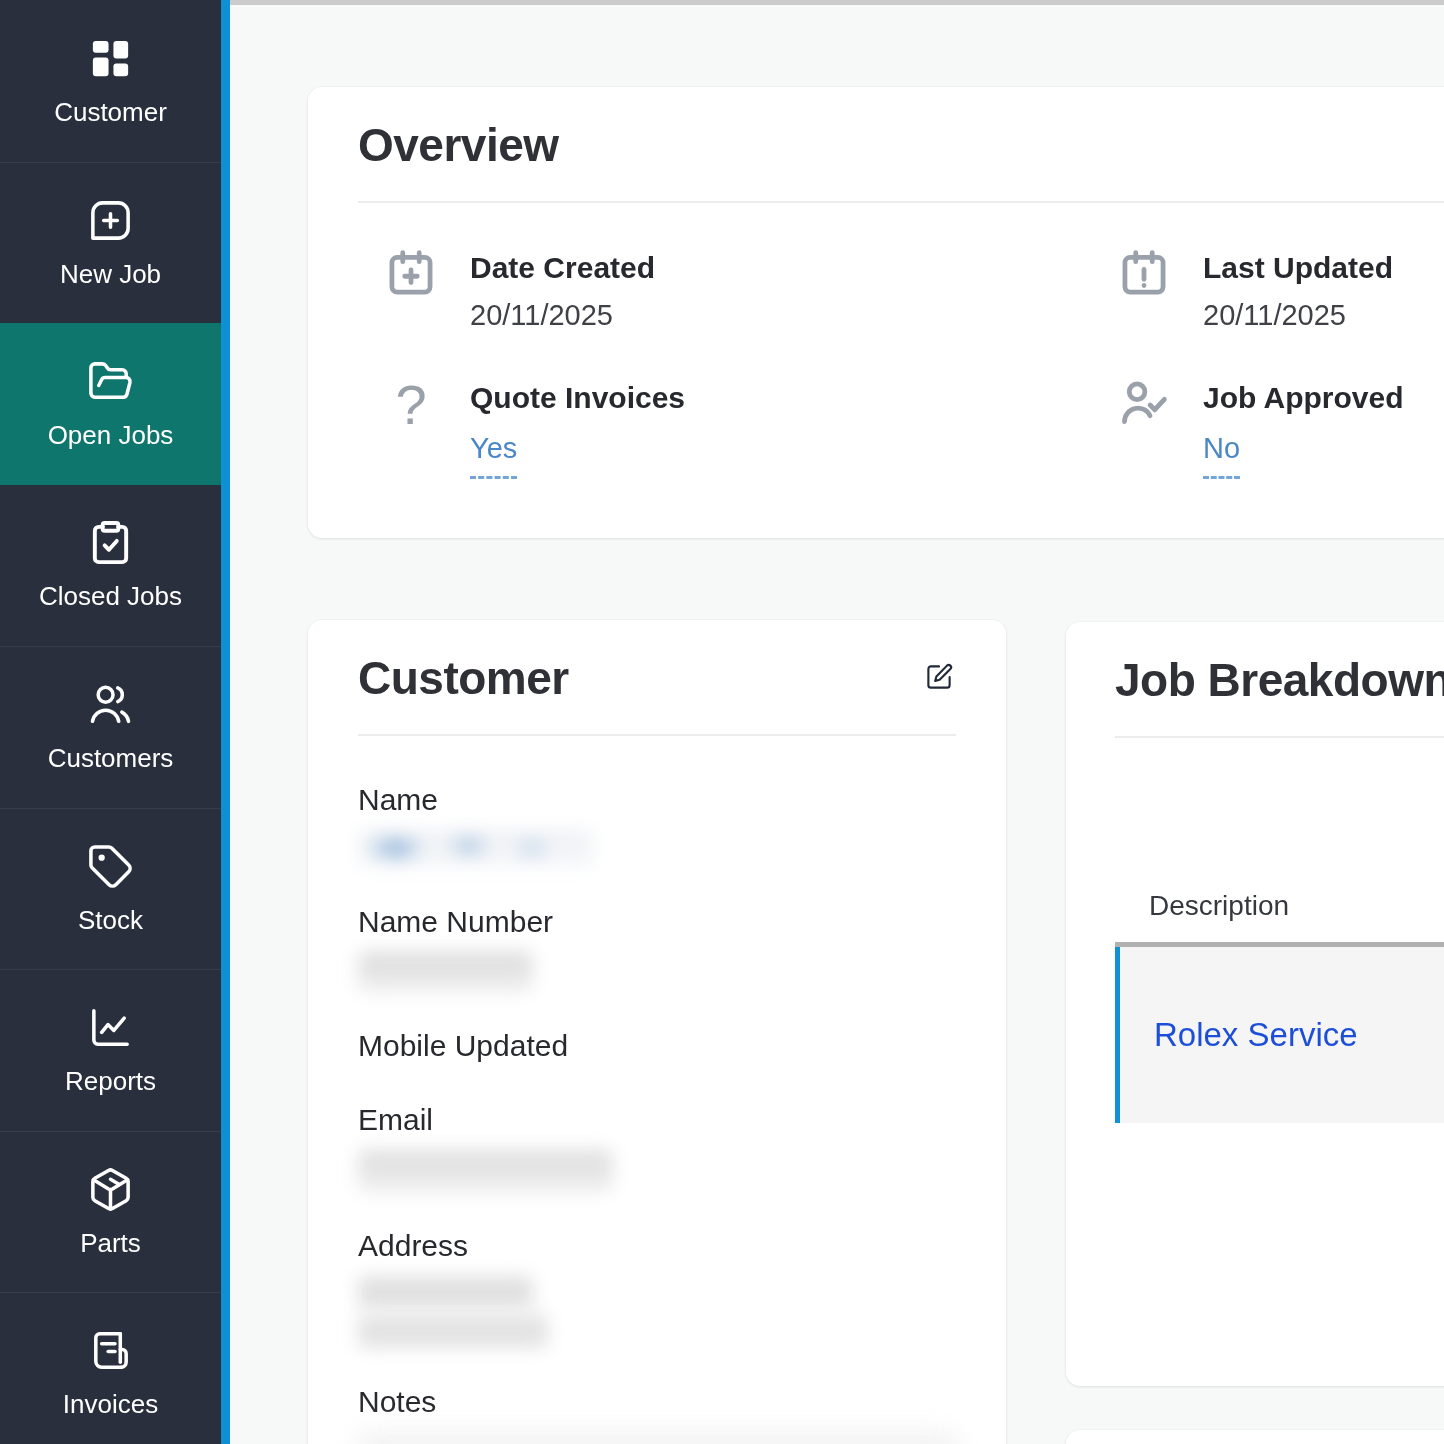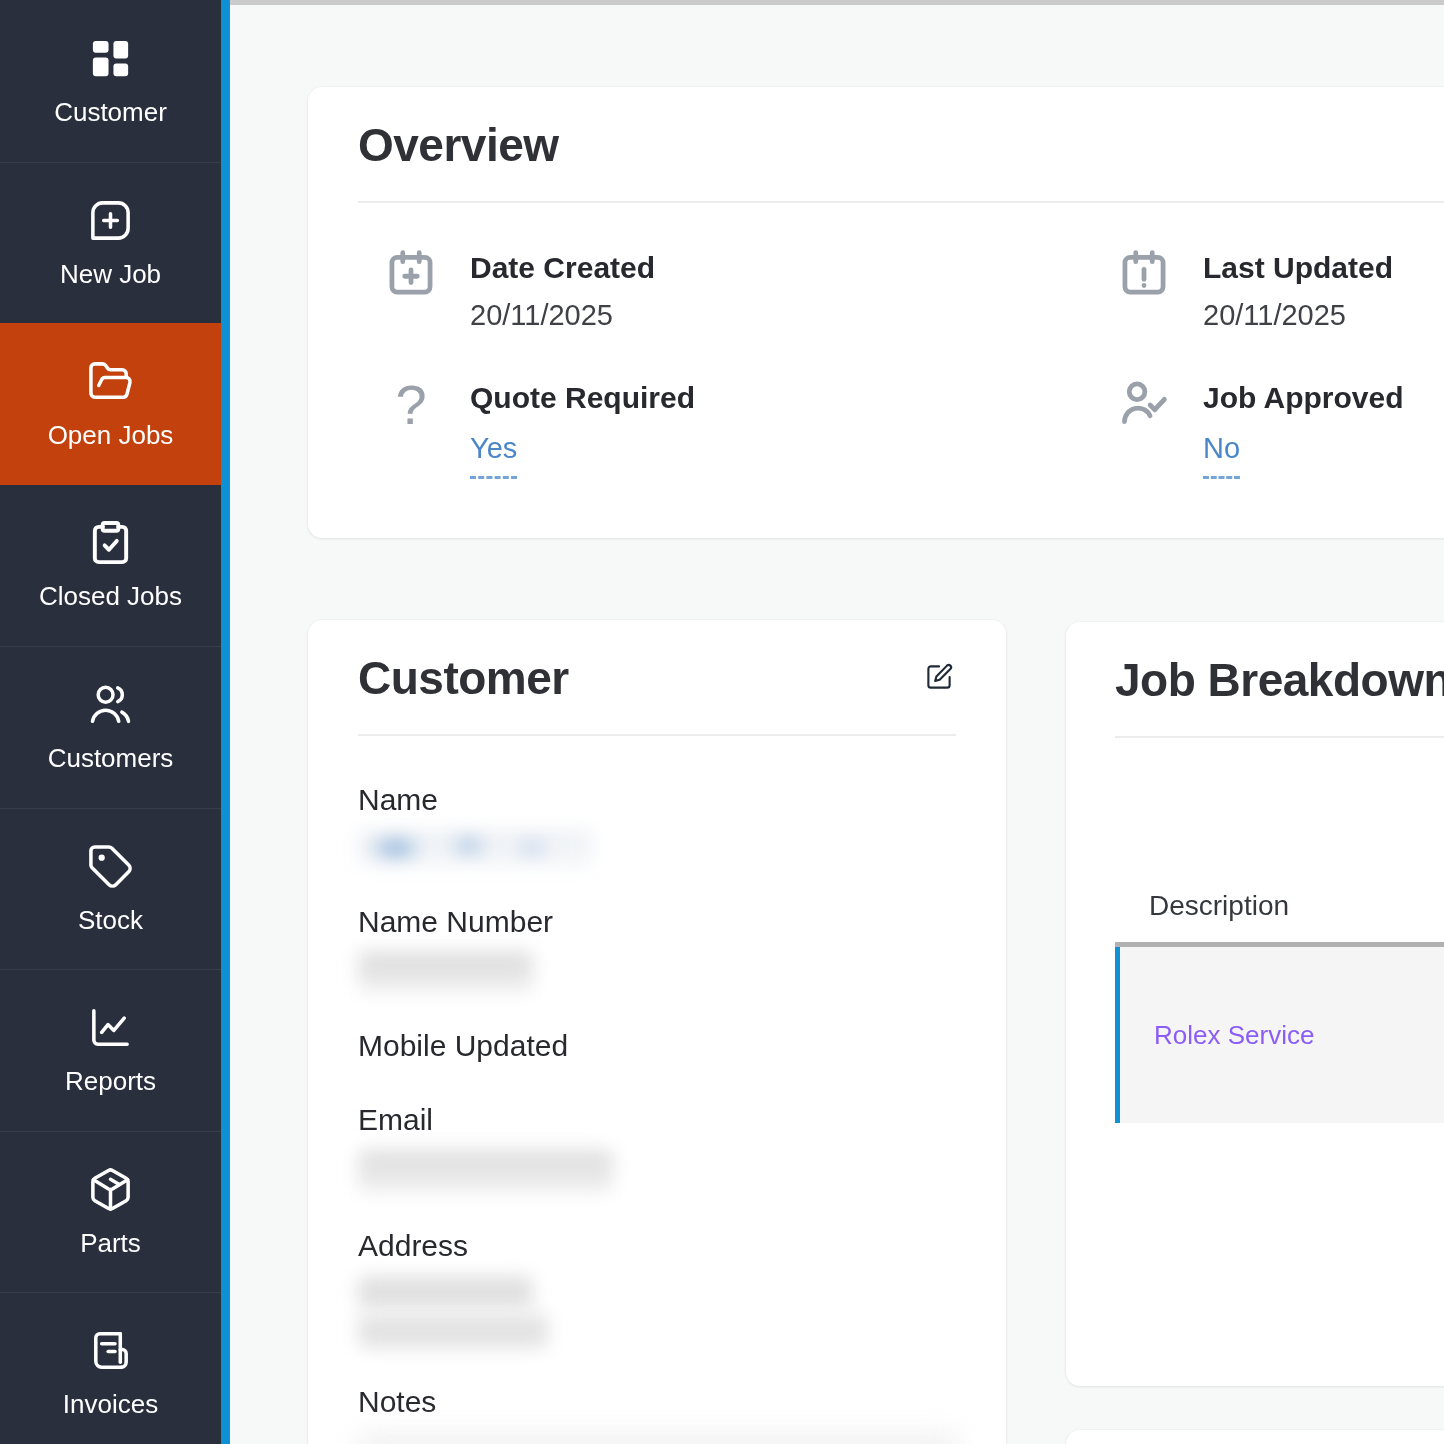--- a/index.html
+++ b/index.html
@@ -8,21 +8,21 @@
   .app { position:relative; width:1444px; height:1444px; overflow:hidden; }
 
   
   .sidebar { position:absolute; left:0; top:0; width:230px; height:1444px; background:#292f3d; }
   .accent-bar { position:absolute; right:0; top:0; width:9px; height:1444px; background:#0d90d4; }
   .nav { position:absolute; left:0; top:0; width:221px; }
   .nav-item { height:161.5px; display:flex; flex-direction:column; align-items:center;
               justify-content:center; gap:15px; color:#fff; cursor:pointer; }
   .nav-item .nav-label { font-size:26px; line-height:30px; color:#fff; }
   .nav-item + .nav-item { border-top:1px solid rgba(255,255,255,.07); }
-  .nav-item.active { background:#c2410c; border-top:none; }
+  .nav-item.active { background:#0f766e; border-top:none; }
   .nav-item.after-active { border-top:none; }
   .nav-icon { width:47px; height:47px; display:block; }
   .nav-icon svg { width:47px; height:47px; stroke:#fff; fill:none; stroke-width:1.8;
                   stroke-linecap:round; stroke-linejoin:round; }
   .nav-icon.filled svg { fill:#fff; stroke:none; }
 
   
   .main { position:absolute; left:230px; top:0; width:1214px; height:1444px; background:#f7f8f8; }
   .top-strip { position:absolute; left:0; top:0; width:1214px; height:5px; background:#cbcbcb; }
 
@@ -71,21 +71,21 @@
 
   
   .card-job { left:836px; top:622px; width:560px; height:764px; padding:30px 0 0 49px; overflow:hidden; }
   .card-job .card-head { padding:0; }
   .card-job .divider { margin-top:28px; }
   .jb-spacer { height:150px; }
   .jb-col-header { font-size:28px; line-height:36px; color:#35393f; padding-left:34px; }
   .jb-table { margin-top:18px; border-top:5px solid #b1b1b1; }
   .jb-row { height:176px; background:#f5f5f6; border-left:5px solid #1191d4;
             display:flex; align-items:center; padding-left:34px; cursor:pointer; }
-  .jb-cell { font-size:26px; line-height:38px; color:#8b5cf6; }
+  .jb-cell { font-size:33px; line-height:38px; color:#1d4ed8; }
 
   
   .card-partial { left:836px; top:1430px; width:560px; height:90px; }
 </style>
 </head>
 <body>
 
 <div class="app">
 
   <nav class="sidebar">
@@ -231,21 +231,21 @@
             <div class="f-label">Last Updated</div>
             <div class="f-value">20/11/2025</div>
           </div>
         </div>
 
         <div class="ov-field">
           <span class="ov-icon">
             <span class="q-glyph">?</span>
           </span>
           <div class="ov-text">
-            <div class="f-label">Quote Required</div>
+            <div class="f-label">Quote Invoices</div>
             <a class="link-value">Yes</a>
           </div>
         </div>
 
         <div class="ov-field">
           <span class="ov-icon">
             <svg viewBox="0 0 24 24">
               <circle cx="8.8" cy="6.8" r="3.6"></circle>
               <path d="M3 20.6a6.2 6.2 0 0 1 11.8-2.7"></path>
               <path d="m14.8 12.9 2.2 2.2 4.4-4.8"></path>

